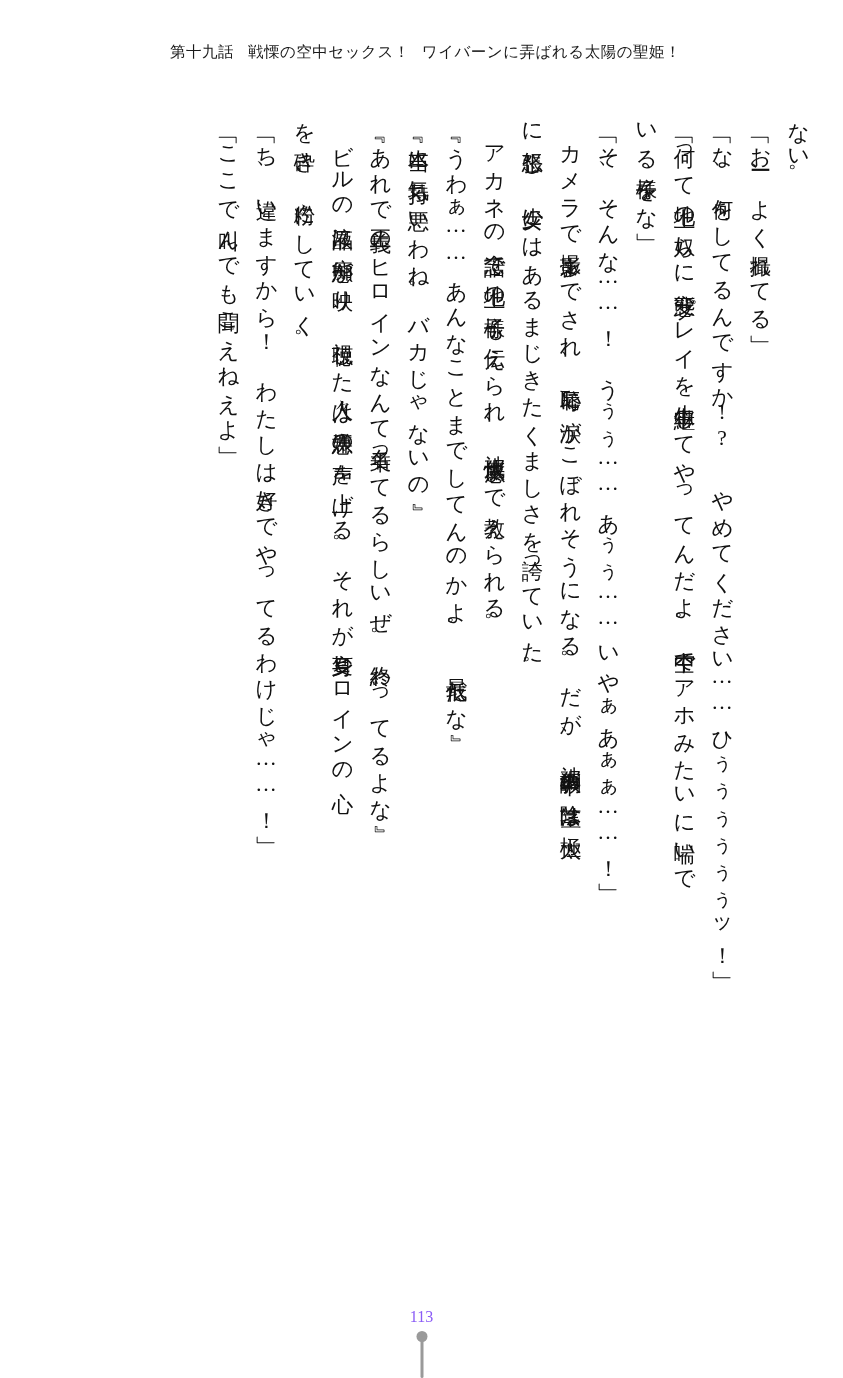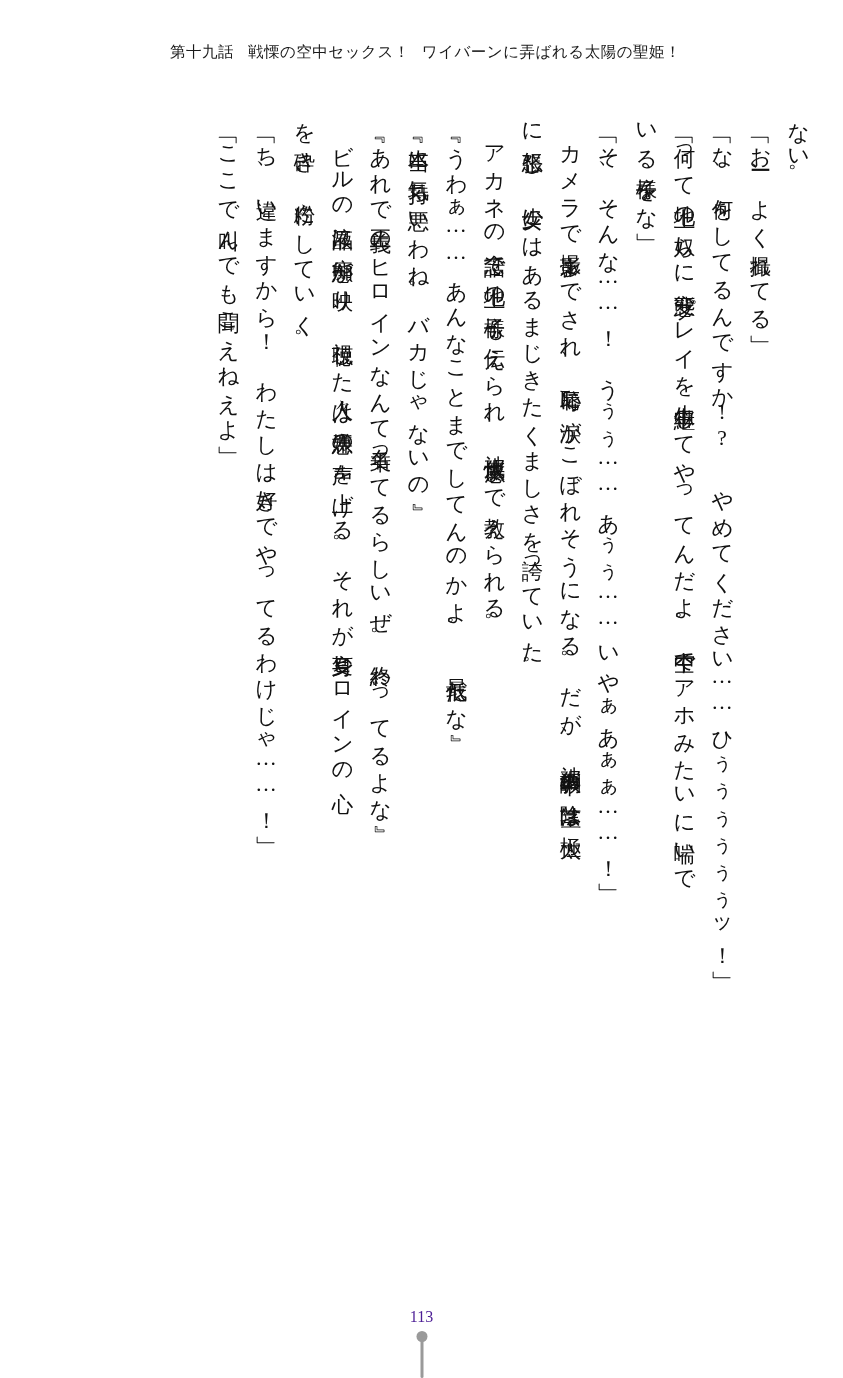--- a/index.html
+++ b/index.html
@@ -63,21 +63,21 @@
   .vline.indent {
     padding-top: 22px;
   }
   .page-number {
     position: absolute;
     bottom: 52px;
     left: 0;
     width: 843px;
     text-align: center;
     font-size: 16px;
-    color: #4c1d95;
+    color: #8b5cf6;
   }
   .spine-mark {
     position: absolute;
     bottom: 0;
     left: 50%;
     transform: translateX(-50%);
     width: 3px;
     height: 42px;
     background: #9a9a9a;
     border-radius: 2px;

